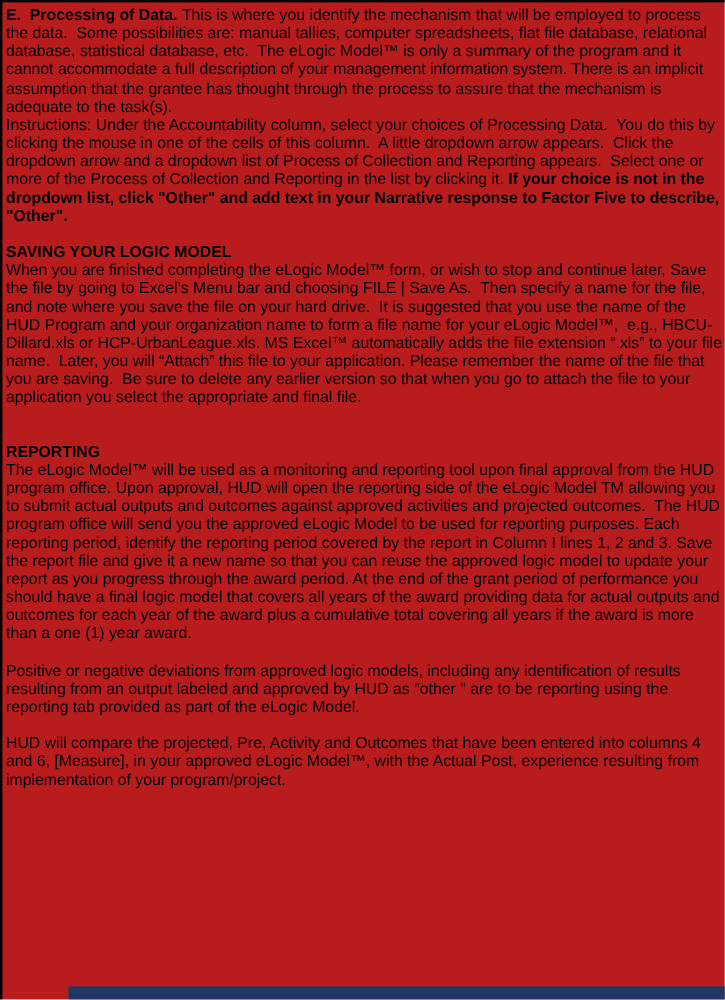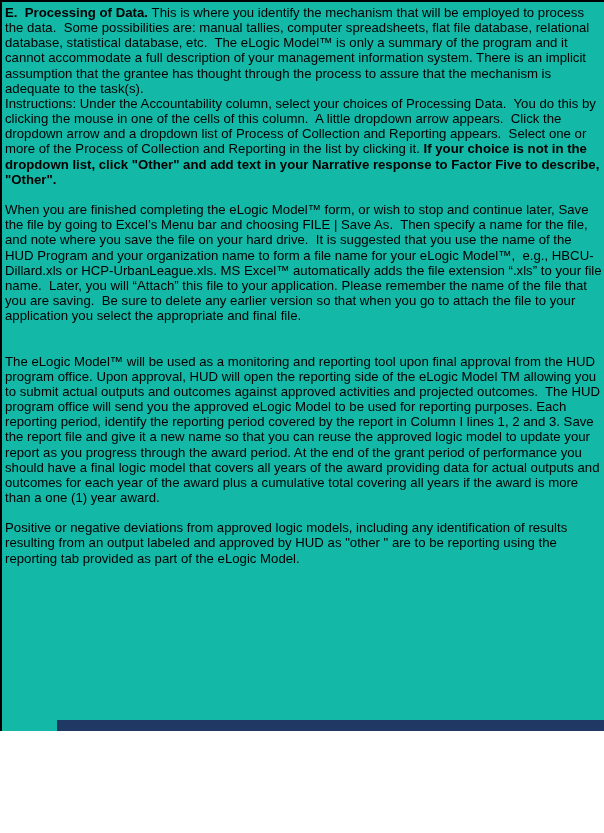--- a/index.html
+++ b/index.html
@@ -1,24 +1,24 @@
 <!DOCTYPE html>
 <html><head>
 <meta charset="utf-8">
 <style>
   html, body { margin: 0; padding: 0; background: #ffffff; }
   body { width: 604px; height: 833px; overflow: hidden; }
   .page {
     position: relative;
     width: 604px;
-    height: 731px;
+    height: 833px;
     box-sizing: border-box;
     border-top: 2px solid #000000;
     border-left: 2px solid #000000;
-    background: #14b8a6;
+    background: #b91c1c;
     font-family: "Liberation Sans", "DejaVu Sans", sans-serif;
     font-size: 13.2px;
     line-height: 15.15px;
     color: #000000;
   }
   .doc {
     padding: 3px 2px 0 3px;
   }
   p.block {
     margin: 0;
@@ -38,22 +38,25 @@
   }
 </style>
 </head>
 <body>
 
 <div class="page">
   <div class="doc">
       <p class="block paragraph"><span class="run-bold">E.  Processing of Data. </span><span>This is where you identify the mechanism that will be employed to process the data.  Some possibilities are: manual tallies, computer spreadsheets, flat file database, relational database, statistical database, etc.  The eLogic Model™ is only a summary of the program and it cannot accommodate a full description of your management information system. There is an implicit assumption that the grantee has thought through the process to assure that the mechanism is adequate to the task(s).</span></p>
       <p class="block paragraph"><span class="run-underline">Instructions:</span><span> Under the Accountability column, select your choices of Processing Data.  You do this by clicking the mouse in one of the cells of this column.  A little dropdown arrow appears.  Click the dropdown arrow and a dropdown list of Process of Collection and Reporting appears.  Select one or more of the Process of Collection and Reporting in the list by clicking it. </span><span class="run-bold">If your choice is not in the dropdown list, click "Other" and add text in your Narrative response to Factor Five to describe, "Other".</span></p>
       <p class="block blank">&nbsp;</p>
+      <p class="block heading"><span class="run-bold">SAVING YOUR LOGIC MODEL</span></p>
       <p class="block paragraph"><span>When you are finished completing the eLogic Model™ form, or wish to stop and continue later, Save the file by going to Excel’s Menu bar and choosing FILE | Save As.  Then specify a name for the file, and note where you save the file on your hard drive.  It is suggested that you use the name of the HUD Program and your organization name to form a file name for your eLogic Model™,  e.g., HBCU-Dillard.xls or HCP-UrbanLeague.xls. MS Excel™ automatically adds the file extension “.xls” to your file name.  Later, you will “Attach” this file to your application. Please remember the name of the file that you are saving.  Be sure to delete any earlier version so that when you go to attach the file to your application you select the appropriate and final file.</span></p>
       <p class="block blank">&nbsp;</p>
       <p class="block blank">&nbsp;</p>
+      <p class="block heading"><span class="run-bold">REPORTING</span></p>
       <p class="block paragraph"><span>The eLogic Model™ will be used as a monitoring and reporting tool upon final approval from the HUD program office. Upon approval, HUD will open the reporting side of the eLogic Model TM allowing you to submit actual outputs and outcomes against approved activities and projected outcomes.  The HUD program office will send you the approved eLogic Model to be used for reporting purposes. Each reporting period, identify the reporting period covered by the report in Column I lines 1, 2 and 3. Save the report file and give it a new name so that you can reuse the approved logic model to update your report as you progress through the award period. At the end of the grant period of performance you should have a final logic model that covers all years of the award providing data for actual outputs and outcomes for each year of the award plus a cumulative total covering all years if the award is more than a one (1) year award.</span></p>
       <p class="block blank">&nbsp;</p>
       <p class="block paragraph"><span>Positive or negative deviations from approved logic models, including any identification of results resulting from an output labeled and approved by HUD as "other " are to be reporting using the reporting tab provided as part of the eLogic Model.</span></p>
       <p class="block blank">&nbsp;</p>
+      <p class="block paragraph"><span>HUD will compare the projected, Pre, Activity and Outcomes that have been entered into columns 4 and 6, [Measure], in your approved eLogic Model™, with the Actual Post, experience resulting from implementation of your program/project.</span></p>
     </div>
   <div class="bottom-bar"></div>
 </div>
 
 </body></html>

